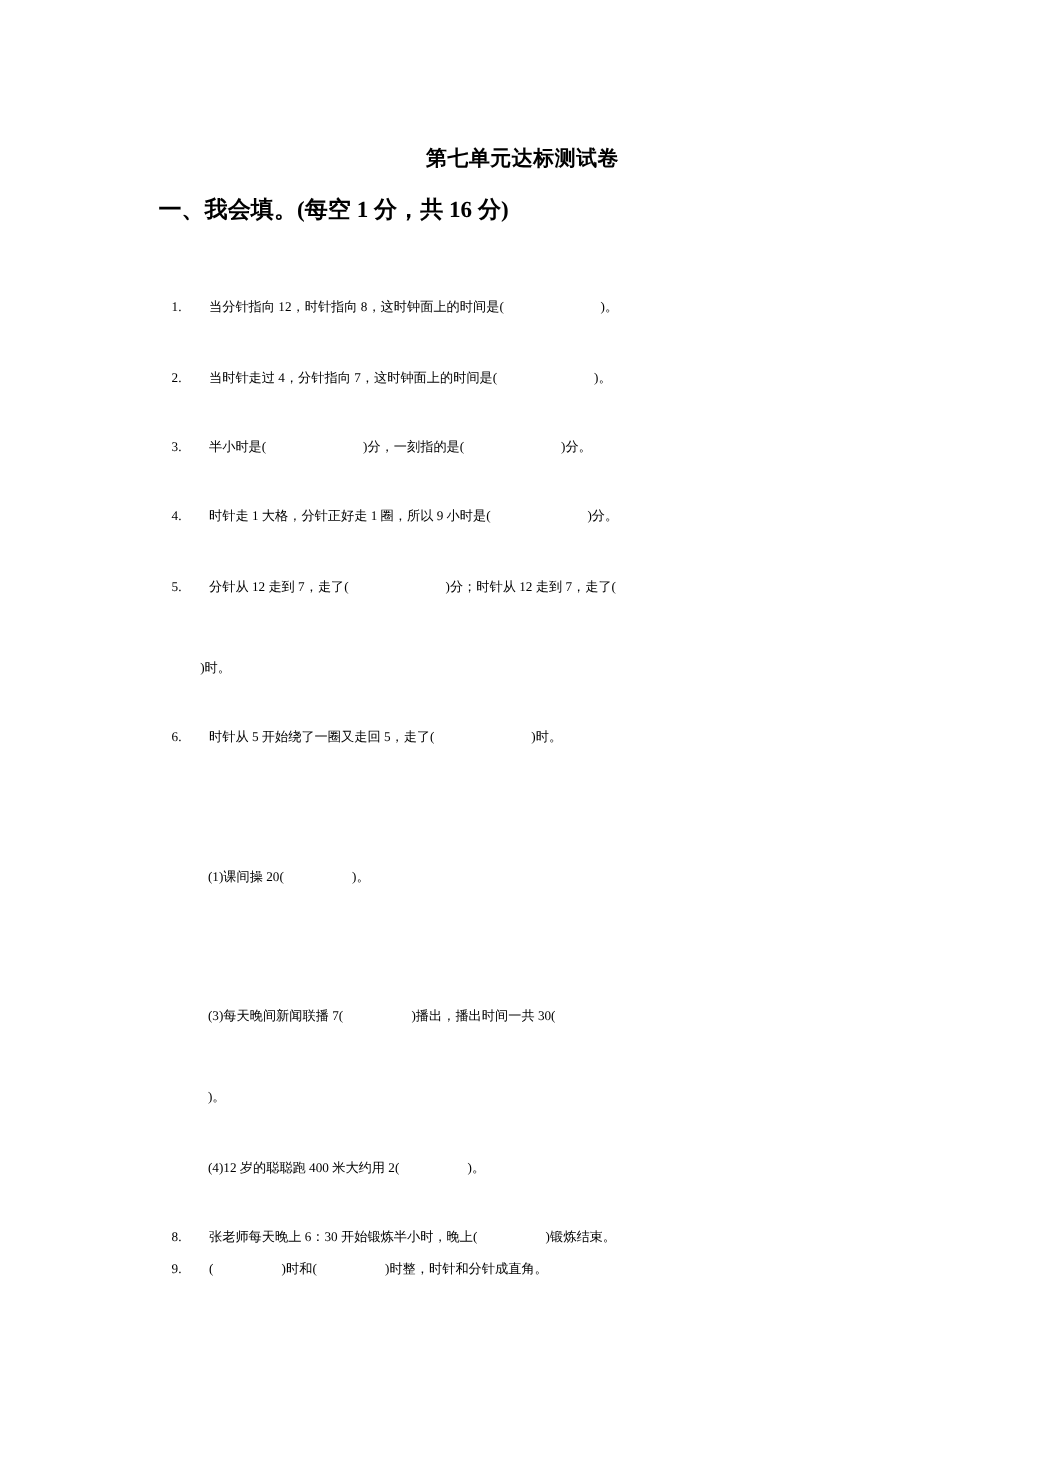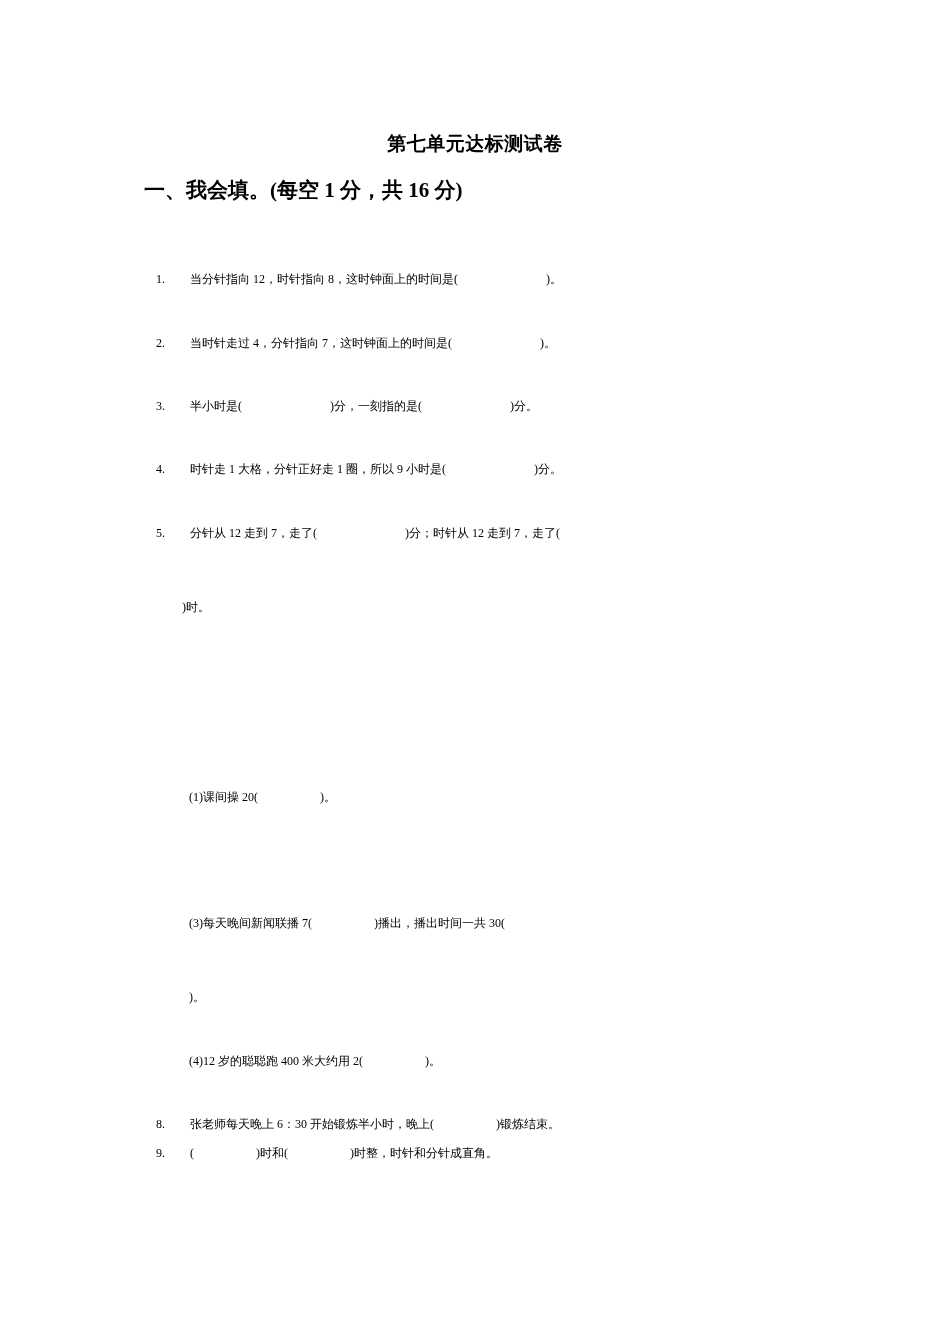--- a/index.html
+++ b/index.html
@@ -82,20 +82,23 @@
     <span class="num">4.</span><span>时针走 1 大格，分针正好走 1 圈，所以 9 小时是(</span><span class="blank" style="width:88px;"></span><span>)分。</span>
   </div>
 
   <div class="line q" style="top:497px;">
     <span class="num">5.</span><span>分针从 12 走到 7，走了(</span><span class="blank" style="width:88px;"></span><span>)分；时针从 12 走到 7，走了(</span>
   </div>
   <div class="line cont" style="top:571px;">
     <span>)时。</span>
   </div>
 
+  <div class="line q" style="top:634px;">
+    <span class="num">6.</span><span>时针从 5 开始绕了一圈又走回 5，走了(</span><span class="blank" style="width:88px;"></span><span>)时。</span>
+  </div>
 
 
   <div class="line sub" style="top:761px;">
     <span>(1)课间操 20(</span><span class="blank" style="width:62px;"></span><span>)。</span>
   </div>
 
 
   <div class="line sub" style="top:887px;">
     <span>(3)每天晚间新闻联播 7(</span><span class="blank" style="width:62px;"></span><span>)播出，播出时间一共 30(</span>
   </div>

